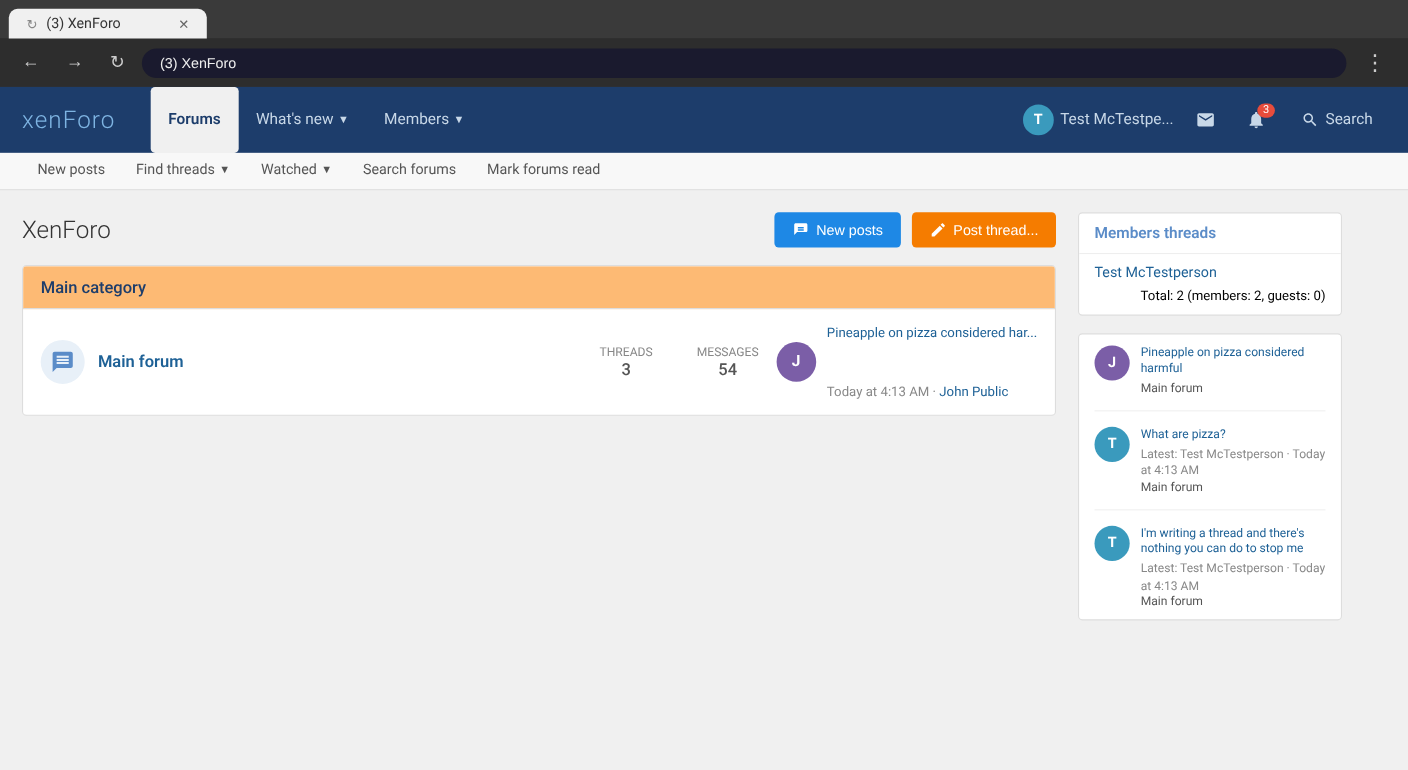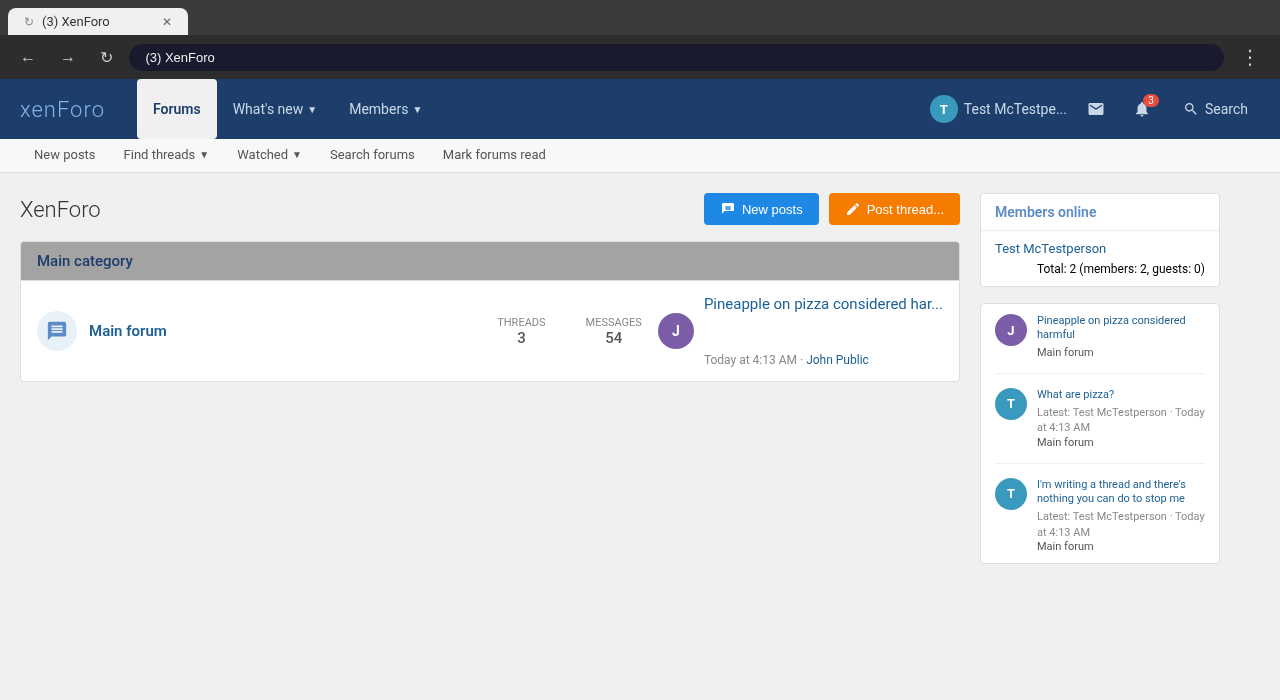--- a/index.html
+++ b/index.html
@@ -41,34 +41,34 @@
 
     
     .xf-page-title { font-size: 22px; font-weight: 300; color: #333; margin-bottom: 16px; display: flex; align-items: center; justify-content: space-between; }
     .xf-page-actions { display: flex; gap: 10px; }
     .xf-btn { padding: 8px 16px; border: none; border-radius: 4px; cursor: pointer; font-size: 13px; display: flex; align-items: center; gap: 6px; font-weight: 500; }
     .xf-btn-primary { background: #1e88e5; color: white; }
     .xf-btn-orange { background: #f57c00; color: white; }
 
     
     .xf-category { background: white; border: 1px solid #ddd; border-radius: 4px; margin-bottom: 16px; overflow: hidden; }
-    .xf-category-header { background: #a3a3a3; padding: 10px 16px; font-size: 15px; color: #1d3d6b; font-weight: 500; border-bottom: 1px solid #ddd; }
+    .xf-category-header { background: #fdba74; padding: 10px 16px; font-size: 15px; color: #1d3d6b; font-weight: 500; border-bottom: 1px solid #ddd; }
     .xf-forum-row { display: flex; align-items: center; padding: 14px 16px; border-bottom: 1px solid #f0f0f0; }
     .xf-forum-row:last-child { border-bottom: none; }
     .xf-forum-icon { width: 40px; height: 40px; background: #e8f0f8; border-radius: 50%; display: flex; align-items: center; justify-content: center; margin-right: 12px; flex-shrink: 0; }
     .xf-forum-icon svg { width: 22px; height: 22px; fill: #5b8cc8; }
     .xf-forum-info { flex: 1; }
     .xf-forum-name { color: #1e6196; font-size: 15px; font-weight: 600; cursor: pointer; }
     .xf-forum-stats { display: flex; gap: 40px; margin-right: 16px; text-align: center; }
     .xf-stat-label { font-size: 11px; color: #888; text-transform: uppercase; }
     .xf-stat-value { font-size: 15px; color: #555; font-weight: 500; }
     .xf-forum-last-post { display: flex; align-items: center; gap: 10px; min-width: 200px; }
     .xf-last-avatar { width: 36px; height: 36px; border-radius: 50%; background: #7b5ea7; display: flex; align-items: center; justify-content: center; color: white; font-size: 14px; font-weight: bold; flex-shrink: 0; }
     .xf-last-post-info { font-size: 12px; }
-    .xf-last-post-title { color: #1e6196; cursor: pointer; font-size: 15px; margin-bottom: 2px; }
+    .xf-last-post-title { color: #1e6196; cursor: pointer; font-size: 12px; margin-bottom: 2px; }
     .xf-last-post-meta { color: #888; margin-top: 40px; }
     .xf-last-post-author { color: #1e6196; cursor: pointer; }
 
     
     .xf-sidebar-section { background: white; border: 1px solid #ddd; border-radius: 4px; margin-bottom: 16px; overflow: hidden; }
     .xf-sidebar-title { padding: 10px 14px; font-size: 14px; font-weight: 600; color: #5b8cc8; border-bottom: 1px solid #eee; }
     .xf-sidebar-content { padding: 10px 14px; }
     .xf-member-link { color: #1e6196; cursor: pointer; font-size: 13px; display: block; margin-bottom: 4px; }
     .xf-total-text { color: #000000; font-size: 12px; margin-top: 6px; text-align: right; }
 
@@ -224,21 +224,21 @@
               </div>
             </div>
           </div>
         </div>
       </div>
     </div>
 
     <div class="xf-sidebar">
 
       <div class="xf-sidebar-section">
-        <div class="xf-sidebar-title">Members online</div>
+        <div class="xf-sidebar-title">Members threads</div>
         <div class="xf-sidebar-content">
           <a class="xf-member-link">Test McTestperson</a>
           <div class="xf-total-text">Total: 2 (members: 2, guests: 0)</div>
         </div>
       </div>
 
       <div class="xf-sidebar-section">
         <div class="xf-sidebar-content">
 
           <div class="xf-latest-post">

